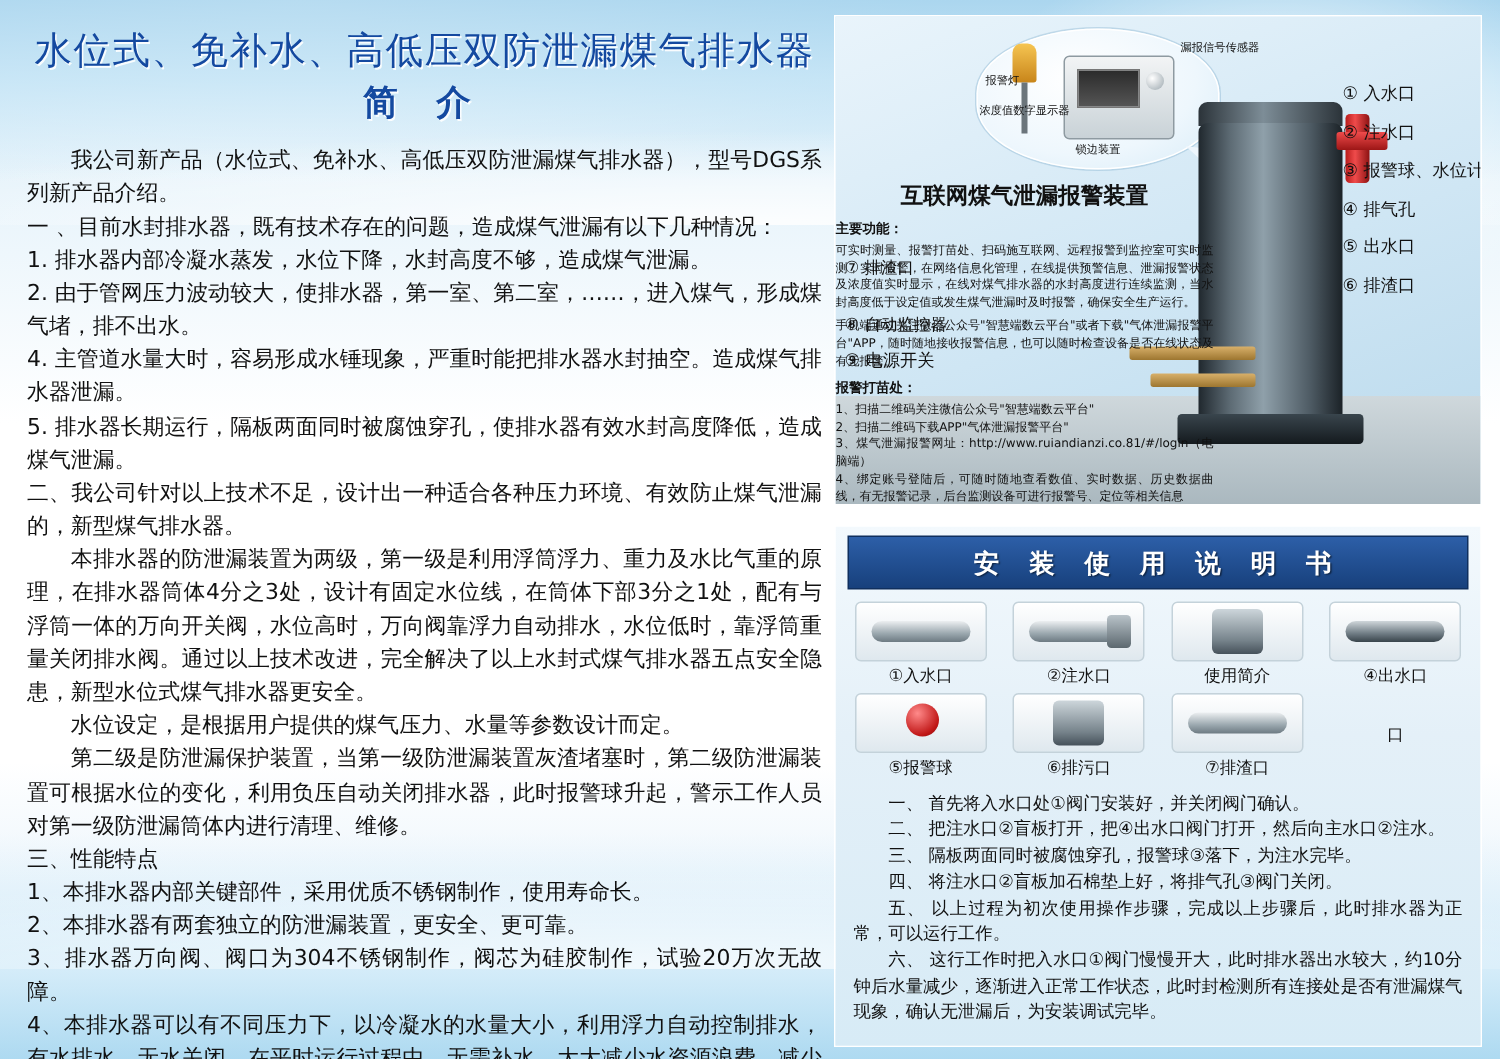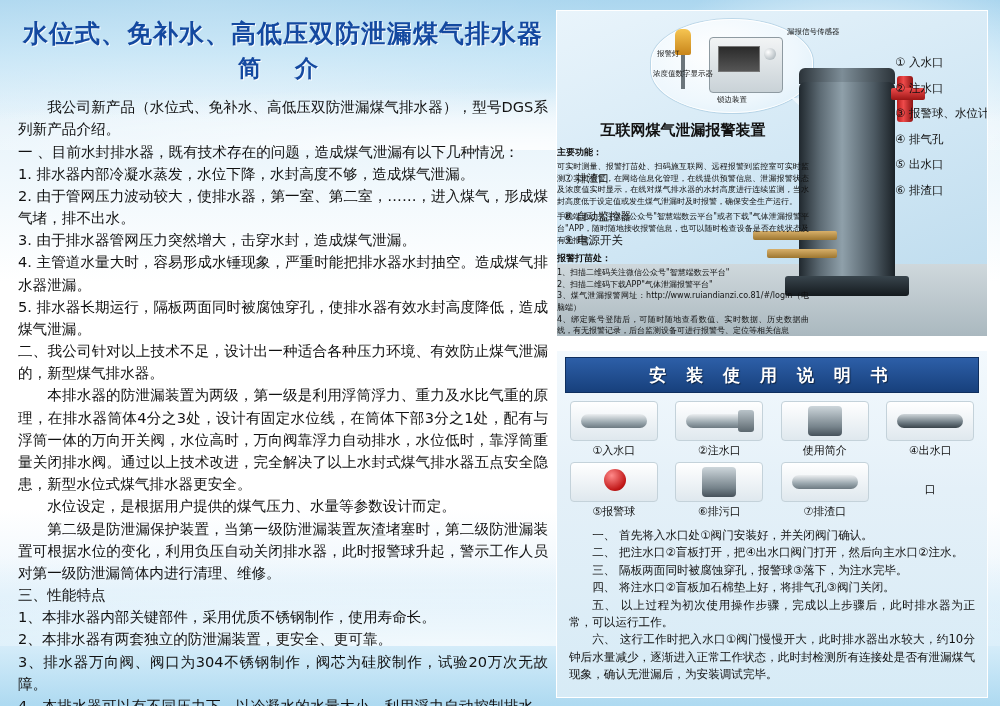--- a/index.html
+++ b/index.html
@@ -44,30 +44,30 @@
     pointer-events:none;
   }
 
   
   .left{
     position:absolute;left:18px;top:18px;width:530px;height:670px;
   }
   .title-block{text-align:center;}
   .doc-title{
     font-family:"DejaVu Sans","Liberation Sans",sans-serif;
-    font-weight:bold;
+    font-weight:normal;
     font-size:25px;
     color:#1449a0;
     letter-spacing:1px;
     text-shadow:1px 1px 0 rgba(255,255,255,.9);
     line-height:1.25;
     margin:0;
   }
   .doc-subtitle{
-    font-family:Liberation Mono, monospace;
+    font-family:Liberation Serif, serif;
     font-weight:bold;
     font-size:23px;
     color:#1449a0;
     letter-spacing:10px;
     text-shadow:1px 1px 0 rgba(255,255,255,.9);
     margin:4px 0 0 0;
   }
   .body-text{
     margin-top:12px;
     font-family:"DejaVu Sans","Liberation Sans",sans-serif;
@@ -284,21 +284,20 @@
     <div class="title-block">
       <div class="doc-title">水位式、免补水、高低压双防泄漏煤气排水器</div>
       <div class="doc-subtitle">简 介</div>
     </div>
 
     <div class="body-text">
       <p class="indent">我公司新产品（水位式、免补水、高低压双防泄漏煤气排水器），型号DGS系列新产品介绍。</p>
       <p>一 、目前水封排水器，既有技术存在的问题，造成煤气泄漏有以下几种情况：</p>
       <p>1. 排水器内部冷凝水蒸发，水位下降，水封高度不够，造成煤气泄漏。</p>
       <p>2. 由于管网压力波动较大，使排水器，第一室、第二室，……，进入煤气，形成煤气堵，排不出水。</p>
-      <p>3. 由于排水器管网压力突然增大，击穿水封，造成煤气泄漏。</p>
       <p>4. 主管道水量大时，容易形成水锤现象，严重时能把排水器水封抽空。造成煤气排水器泄漏。</p>
       <p>5. 排水器长期运行，隔板两面同时被腐蚀穿孔，使排水器有效水封高度降低，造成煤气泄漏。</p>
       <p>二、我公司针对以上技术不足，设计出一种适合各种压力环境、有效防止煤气泄漏的，新型煤气排水器。</p>
       <p class="indent">本排水器的防泄漏装置为两级，第一级是利用浮筒浮力、重力及水比气重的原理，在排水器筒体4分之3处，设计有固定水位线，在筒体下部3分之1处，配有与浮筒一体的万向开关阀，水位高时，万向阀靠浮力自动排水，水位低时，靠浮筒重量关闭排水阀。通过以上技术改进，完全解决了以上水封式煤气排水器五点安全隐患，新型水位式煤气排水器更安全。</p>
       <p class="indent">水位设定，是根据用户提供的煤气压力、水量等参数设计而定。</p>
       <p class="indent">第二级是防泄漏保护装置，当第一级防泄漏装置灰渣堵塞时，第二级防泄漏装置可根据水位的变化，利用负压自动关闭排水器，此时报警球升起，警示工作人员对第一级防泄漏筒体内进行清理、维修。</p>
       <p>三、性能特点</p>
       <p>1、本排水器内部关键部件，采用优质不锈钢制作，使用寿命长。</p>
       <p>2、本排水器有两套独立的防泄漏装置，更安全、更可靠。</p>
       <p>3、排水器万向阀、阀口为304不锈钢制作，阀芯为硅胶制作，试验20万次无故障。</p>

